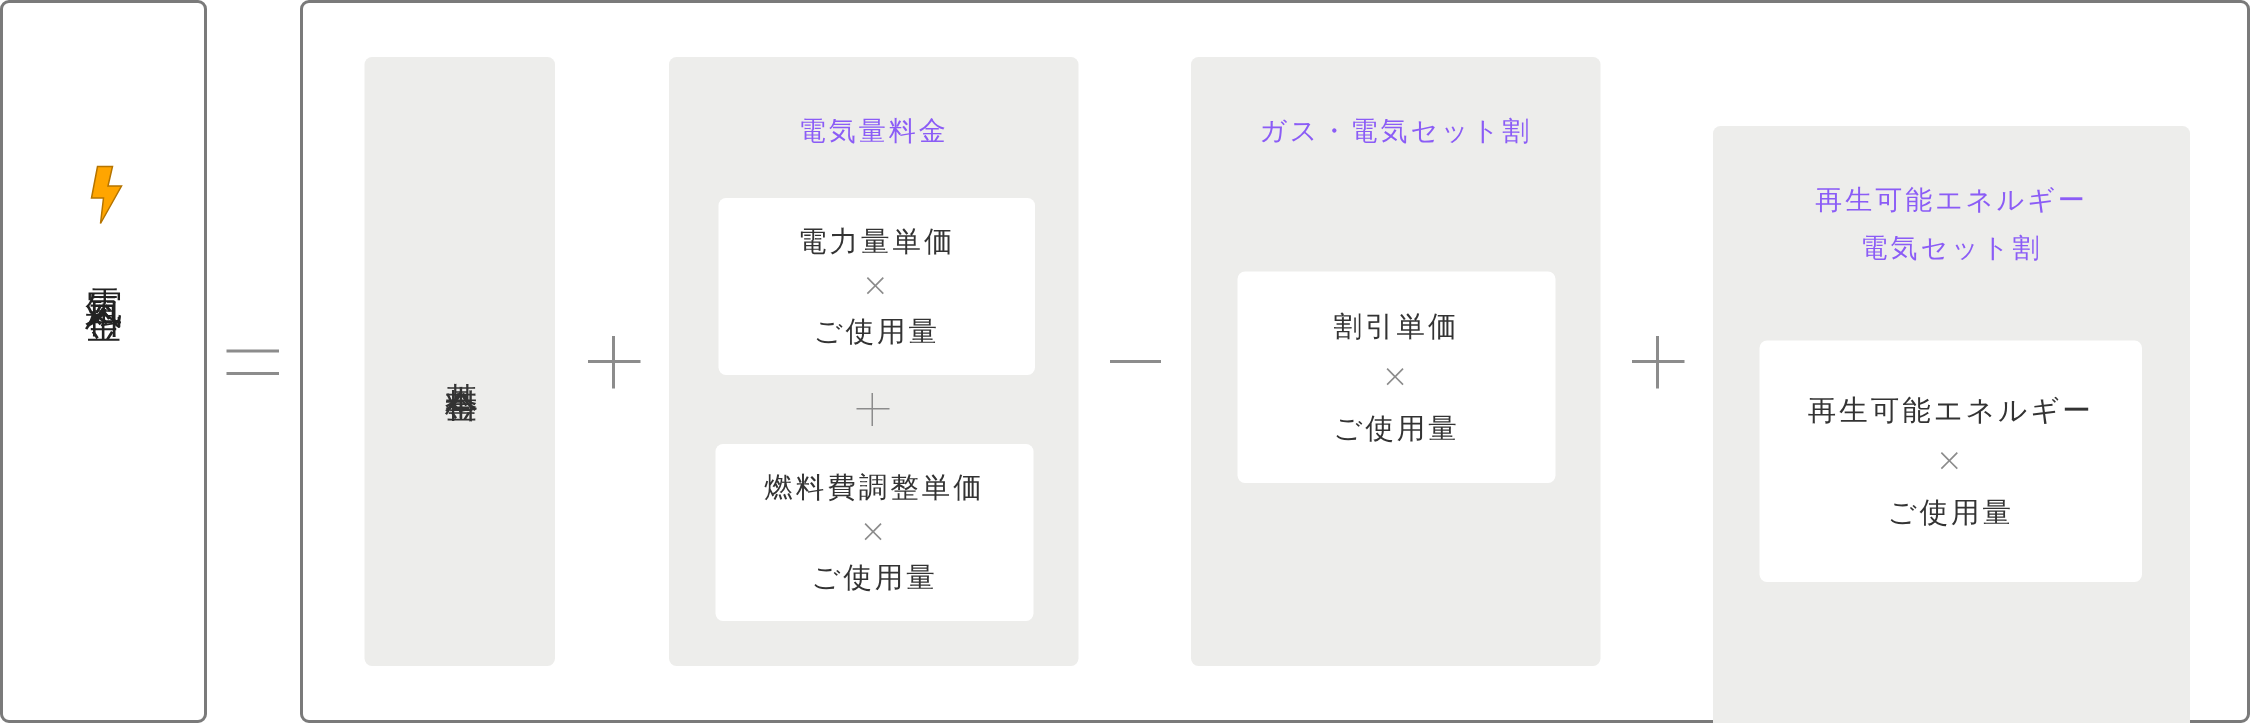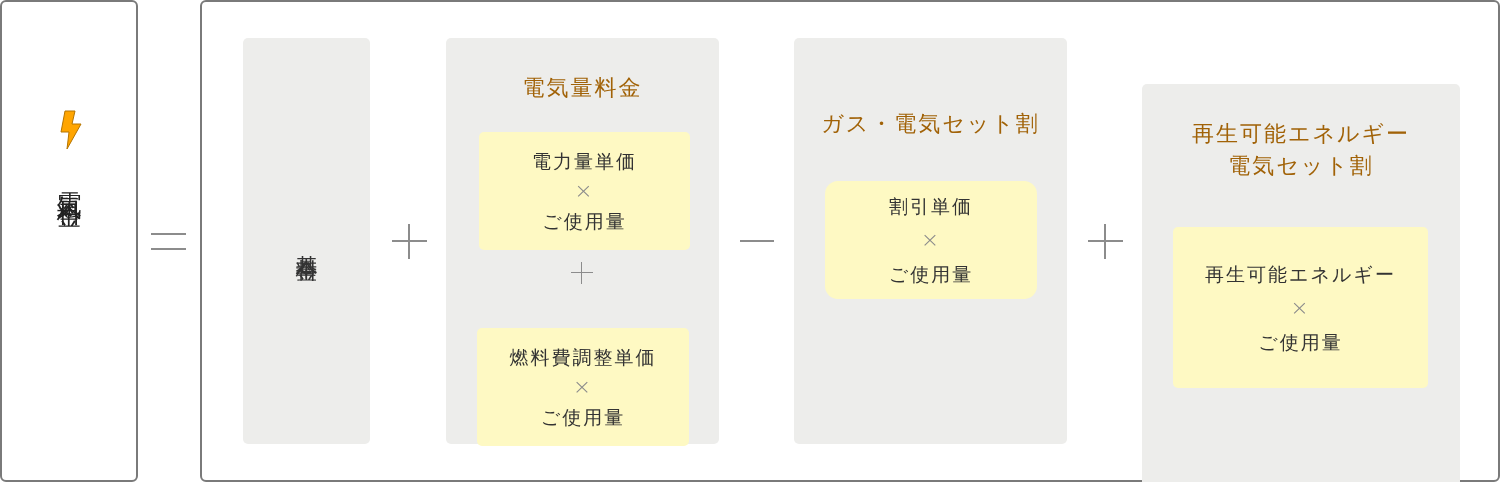--- a/index.html
+++ b/index.html
@@ -8,22 +8,22 @@
   .frame { position: absolute; border: 2px solid #7a7a7a; border-radius: 6px; background: #fff; }
   .left-frame { left: 0; top: 0; width: 138px; height: 482px; }
   .right-frame { left: 200px; top: 0; width: 1300px; height: 482px; }
   .left-content { position: absolute; left: 0; top: 108px; width: 134px; display: flex; flex-direction: column; align-items: center; }
   .bolt { width: 24px; height: 40px; margin-left: 4px; }
   .vtext { writing-mode: vertical-rl; text-orientation: upright; font-size: 25px; letter-spacing: 4px; color: #222; margin-top: 22px; }
   .op { position: absolute; }
   .op .h { position: absolute; background: #8c8c8c; }
   .op .v { position: absolute; background: #8c8c8c; }
   .panel { position: absolute; top: 38px; height: 406px; background: #ededeb; border-radius: 5px; }
-  .panel-title { text-align: center; font-size: 22px; color: #a16207; line-height: 32px; letter-spacing: 2px; }
-  .card { position: absolute; background: #fef9c3; border-radius: 5px; display: flex; flex-direction: column; align-items: center; justify-content: center; font-size: 19px; color: #333; letter-spacing: 2px; }
+  .panel-title { text-align: center; font-size: 18px; color: #8b5cf6; line-height: 32px; letter-spacing: 2px; }
+  .card { position: absolute; background: #ffffff; border-radius: 5px; display: flex; flex-direction: column; align-items: center; justify-content: center; font-size: 19px; color: #333; letter-spacing: 2px; }
   .card .line { line-height: 26px; text-align: center; }
   .times { font-size: 22px; color: #8c8c8c; line-height: 34px; font-family: "DejaVu Sans", sans-serif; font-weight: 200; }
   .vbasic { position: absolute; left: 50%; top: 50%; transform: translate(-50%, -50%); writing-mode: vertical-rl; text-orientation: upright; font-size: 22px; letter-spacing: 2px; color: #333; }
 </style>
 </head>
 <body>
 
 <div class="frame left-frame">
   <div class="left-content">
     <svg class="bolt" viewBox="0 0 24 40">
@@ -53,34 +53,34 @@
   <div class="panel-title" style="position:absolute; left:0; right:0; top:34px;">電気量料金</div>
   <div class="card" style="left:33px; top:94px; width:211px; height:118px;">
     <div class="line">電力量単価</div>
     <div class="times">×</div>
     <div class="line">ご使用量</div>
   </div>
   <div class="op" style="left:125px; top:224px; width:22px; height:22px;">
     <div class="h" style="left:0; top:10px; width:22px; height:1px;"></div>
     <div class="v" style="left:10px; top:0; width:1px; height:22px;"></div>
   </div>
-  <div class="card" style="left:31px; top:258px; width:212px; height:118px;margin-top:32px;">
+  <div class="card" style="left:31px; top:258px; width:212px; height:118px;">
     <div class="line">燃料費調整単価</div>
     <div class="times">×</div>
     <div class="line">ご使用量</div>
   </div>
 </div>
 
 <div class="op" style="left:740px; top:240px; width:34px; height:2px;">
   <div class="h" style="left:0; top:0; width:34px; height:2px;"></div>
 </div>
 
 <div class="panel" style="left:794px; width:273px;">
-  <div class="panel-title" style="position:absolute; left:0; right:0; top:34px;margin-top:36px;">ガス・電気セット割</div>
-  <div class="card" style="left:31px; top:143px; width:212px; height:118px;border-radius:13px;">
+  <div class="panel-title" style="position:absolute; left:0; right:0; top:34px;">ガス・電気セット割</div>
+  <div class="card" style="left:31px; top:143px; width:212px; height:141px;">
     <div class="line">割引単価</div>
     <div class="times" style="line-height:42px;">×</div>
     <div class="line">ご使用量</div>
   </div>
 </div>
 
 <div class="op" style="left:1088px; top:224px; width:35px; height:35px;">
   <div class="h" style="left:0; top:16px; width:35px; height:2px;"></div>
   <div class="v" style="left:16px; top:0; width:2px; height:35px;"></div>
 </div>

